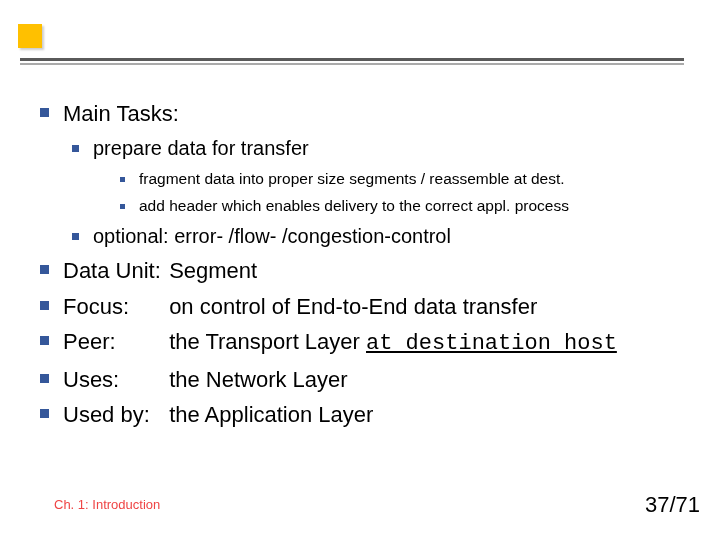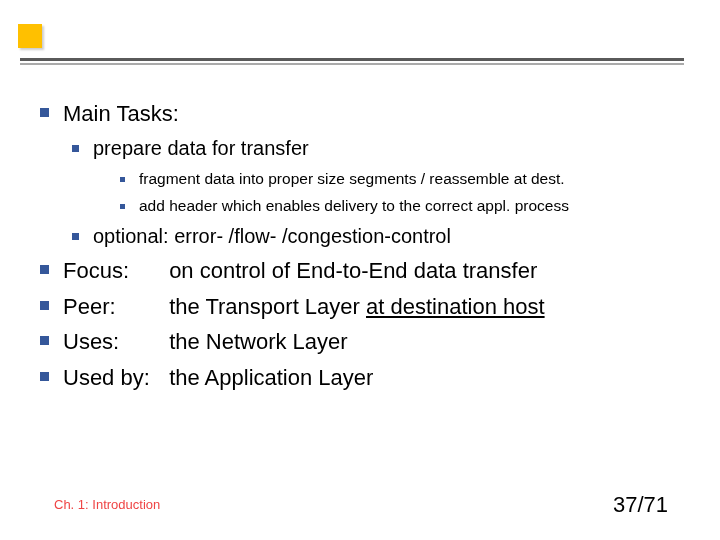--- a/index.html
+++ b/index.html
@@ -102,26 +102,26 @@
   }
   .footer-left {
     position: absolute;
     left: 54px;
     bottom: 28px;
     font-size: 13px;
     color: #ef4444;
   }
   .footer-right {
     position: absolute;
-    right: 52px;
+    right: 20px;
     bottom: 22px;
     font-size: 22px;
     color: #000;
   }
-  u { text-decoration: underline; }
+  u { text-decoration: underline; font-family: Liberation Mono, monospace; }
 </style>
 </head>
 <body>
 
 <div class="slide">
 
   <div class="header-block"></div>
   <div class="header-rule-dark"></div>
   <div class="header-rule-light"></div>
 
@@ -148,20 +148,27 @@
     </div>
 
     <div class="bullet indent1">
       <div class="sq sm"></div>
       <div class="t2">optional: error- /flow- /congestion-control</div>
     </div>
 
     <div class="bullet defrow">
       <div class="sq"></div>
       <div class="t1">
+        <span class="label">Data Unit:</span>
+        <span>Segment</span>
+      </div>
+    </div>
+    <div class="bullet defrow">
+      <div class="sq"></div>
+      <div class="t1">
         <span class="label">Focus:</span>
         <span>on control of End-to-End data transfer</span>
       </div>
     </div>
     <div class="bullet defrow">
       <div class="sq"></div>
       <div class="t1">
         <span class="label">Peer:</span>
         <span>the Transport Layer </span><u>at destination host</u>
       </div>

